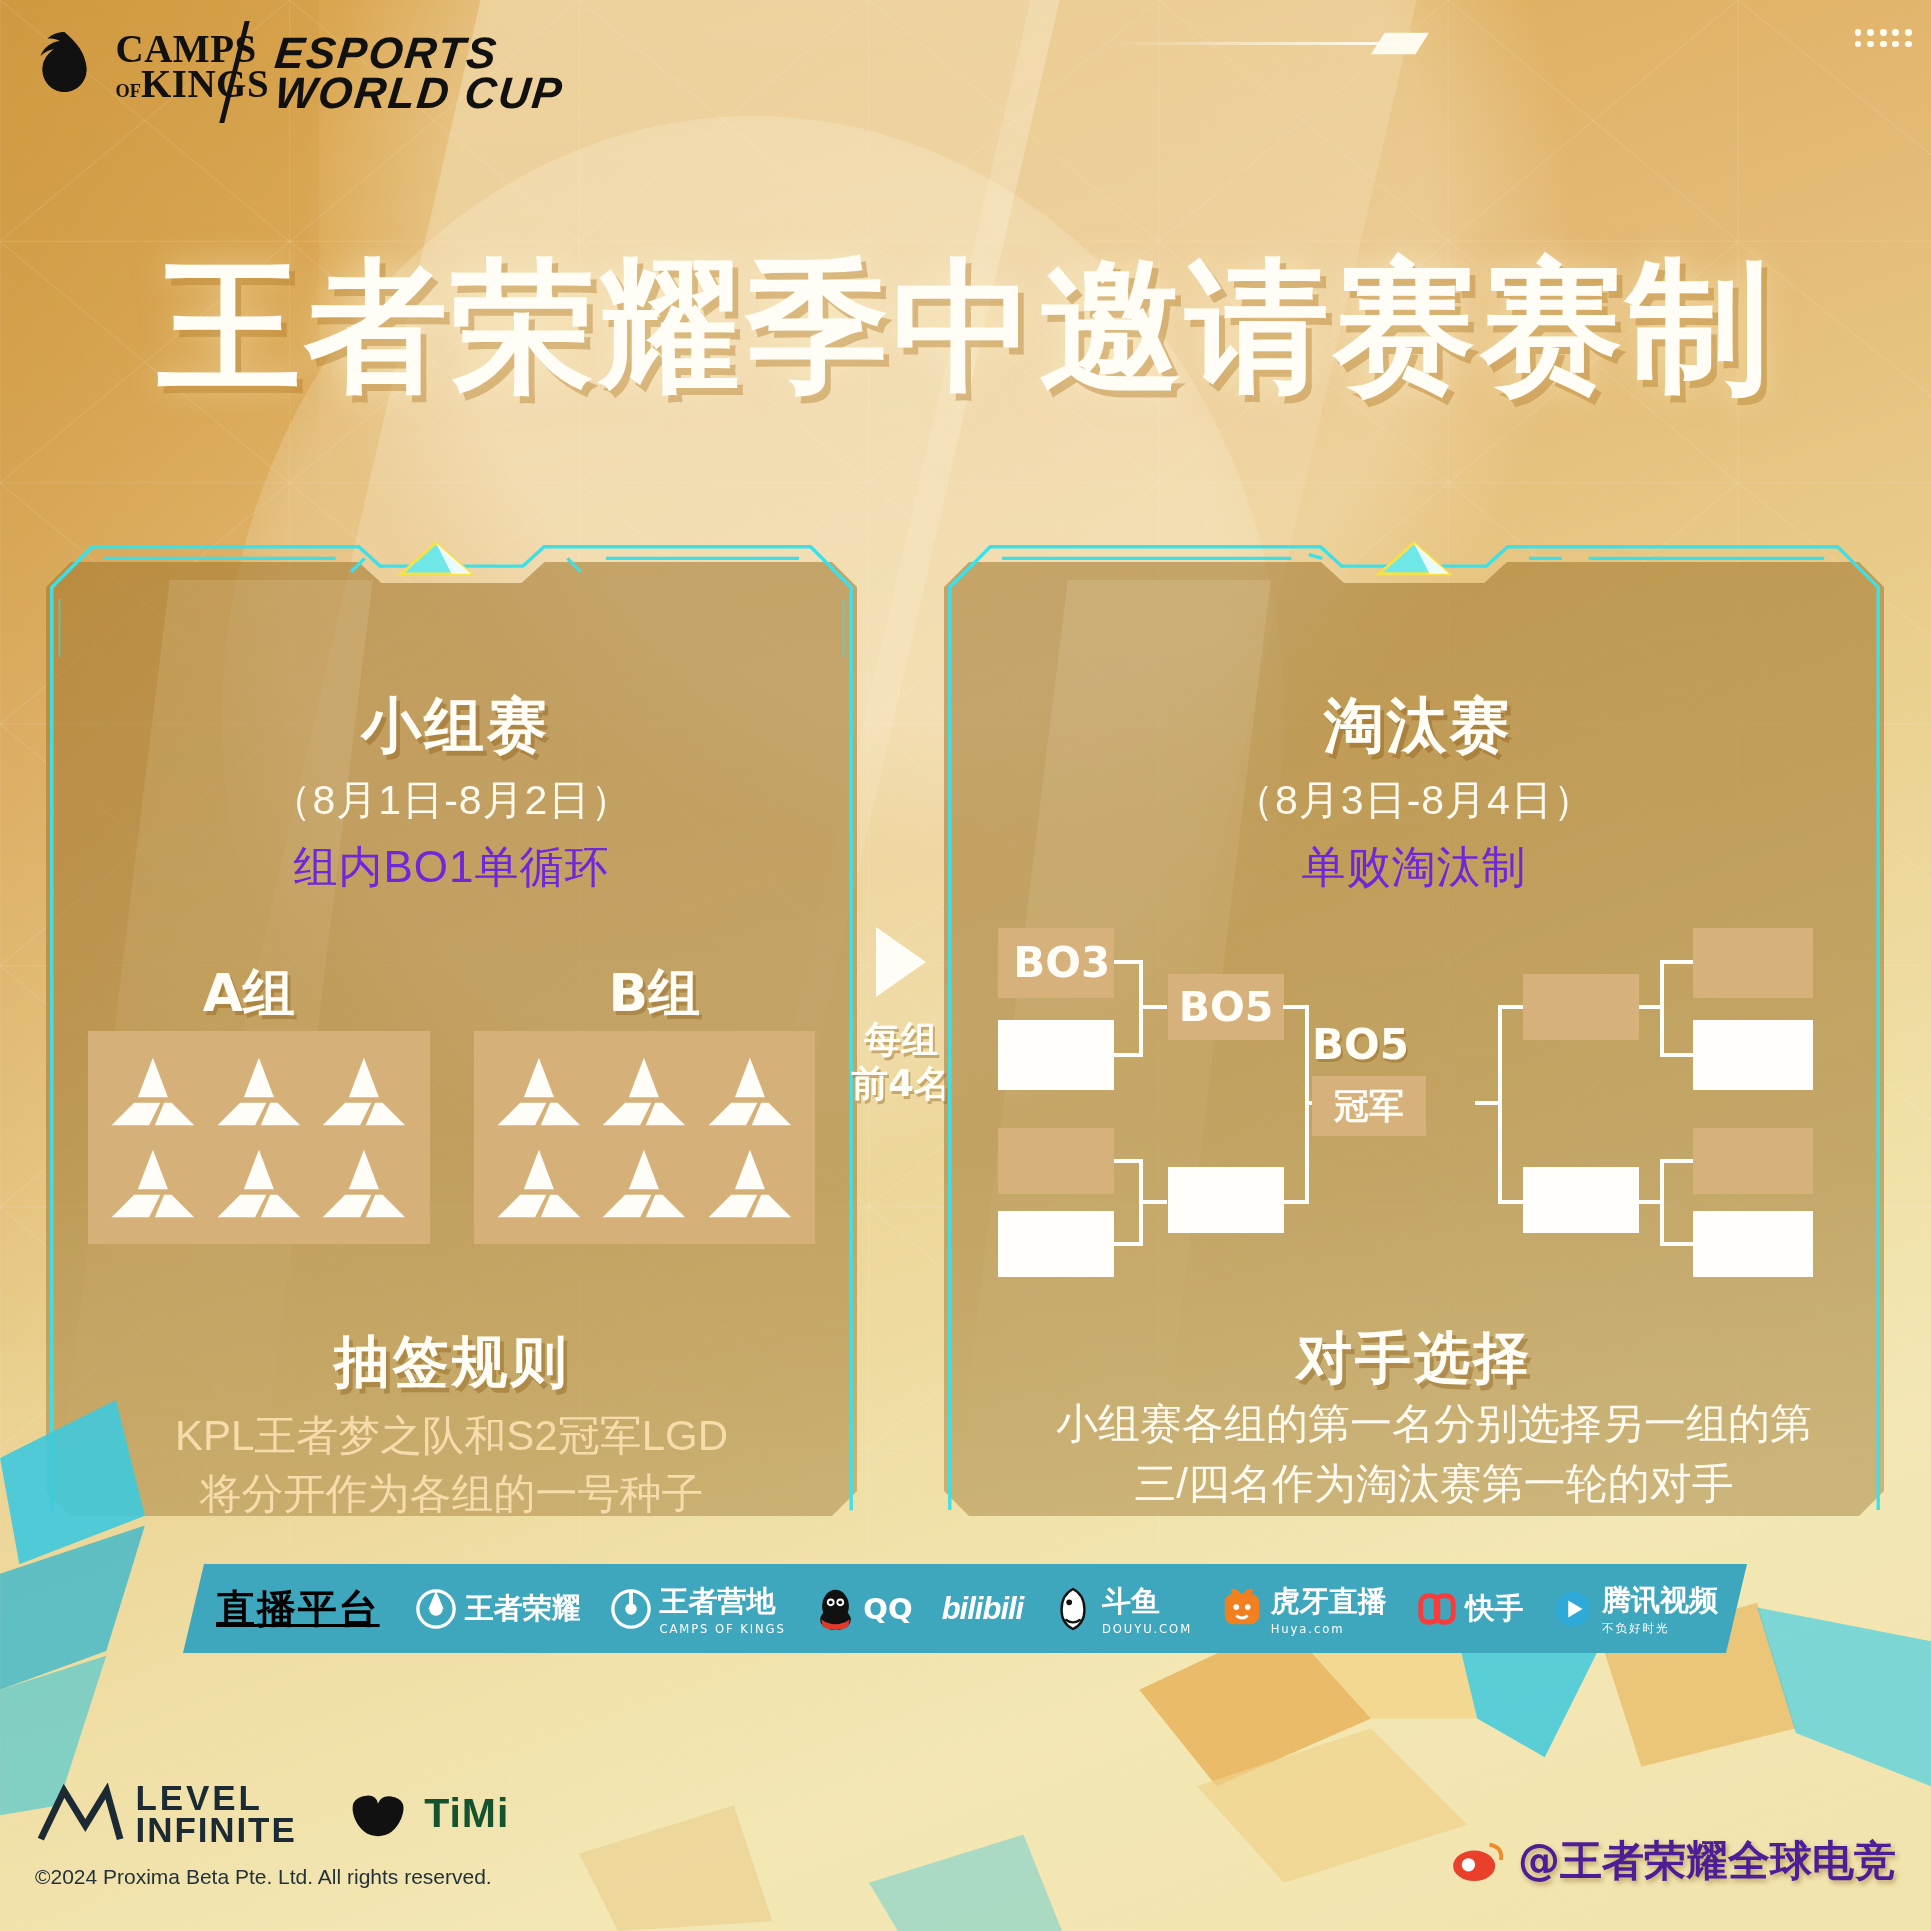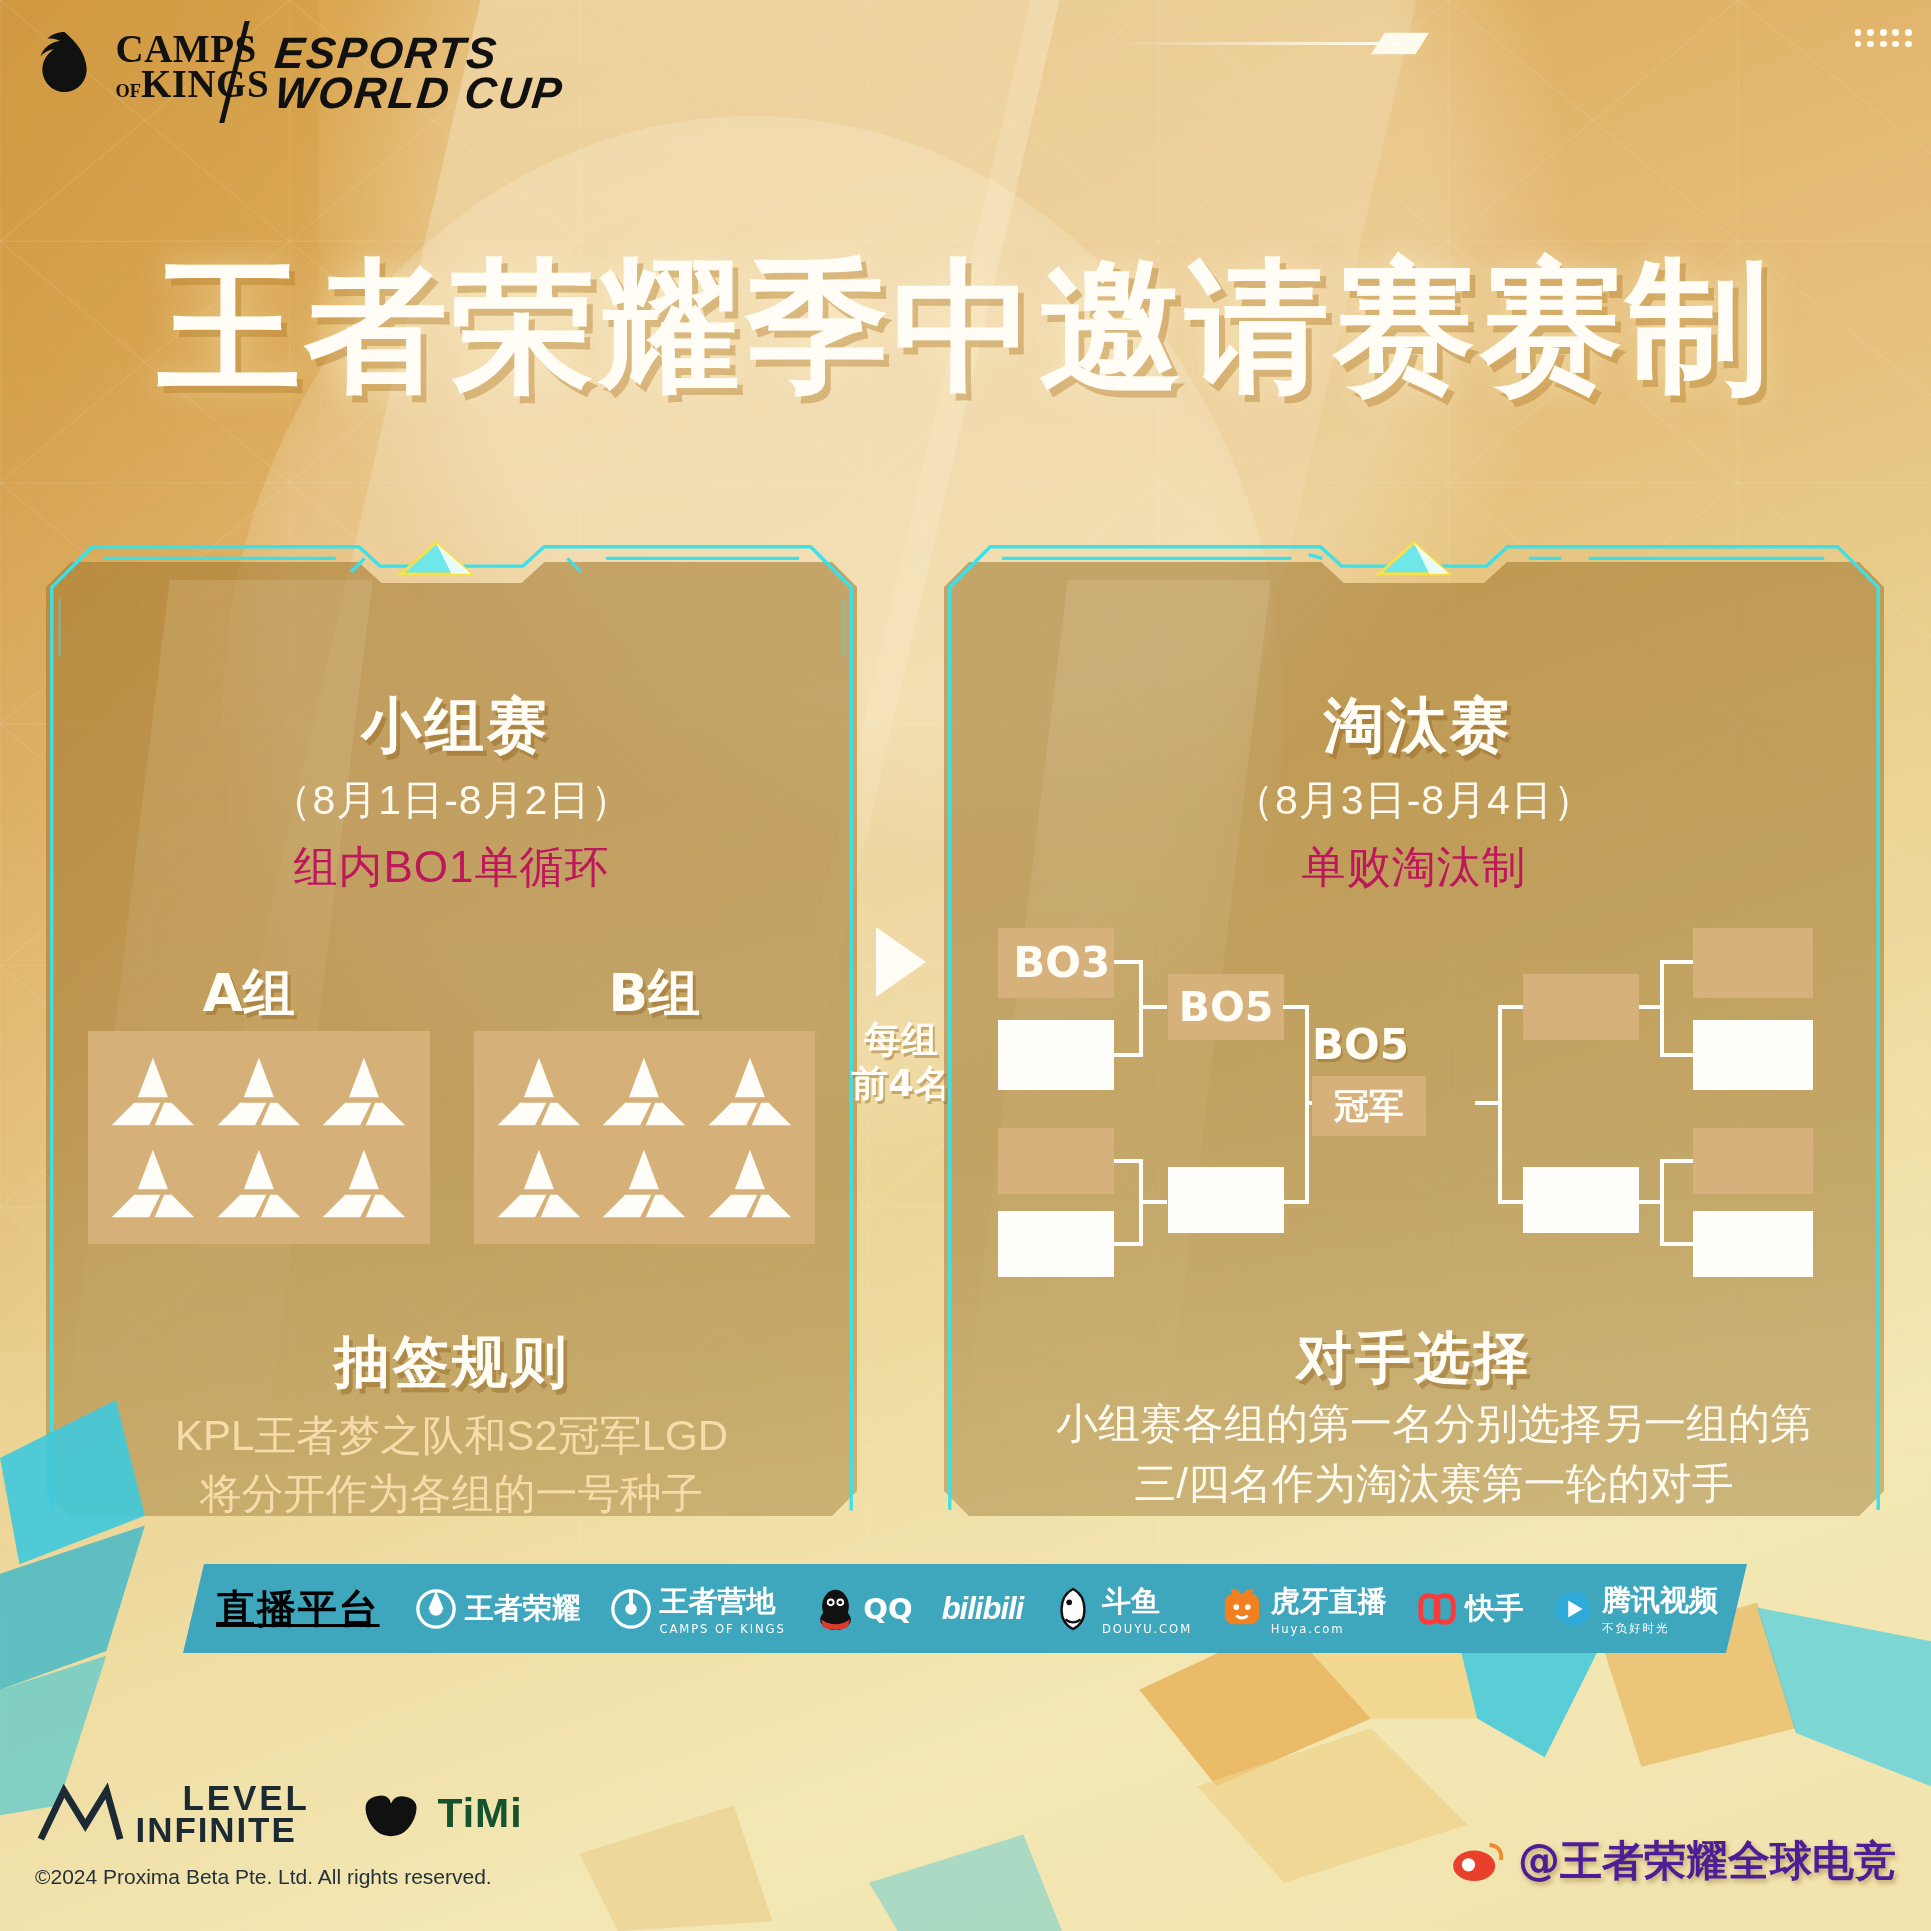--- a/index.html
+++ b/index.html
@@ -61,21 +61,21 @@
     background:linear-gradient(180deg,rgba(160,118,45,.56),rgba(150,110,42,.50) 60%,rgba(150,112,44,.42));
     clip-path:polygon(0 25px,25px 0,calc(50% - 93px) 0,calc(50% - 70px) 21px,calc(50% + 70px) 21px,calc(50% + 93px) 0,calc(100% - 25px) 0,100% 25px,100% calc(100% - 25px),calc(100% - 25px) 100%,25px 100%,0 calc(100% - 25px));}
   .panel-sheen{position:absolute;left:68px;top:39px;width:203px;height:908px;
     background:linear-gradient(180deg,rgba(255,250,225,.12),rgba(255,250,225,0));transform:skewX(-7deg);}
 
   .ptitle{position:absolute;left:8px;right:0;top:145px;text-align:center;color:#fffdf5;
     font-family:"DejaVu Sans",sans-serif;font-weight:bold;font-size:60px;letter-spacing:2.9px;
     text-shadow:3.9px 4.8px 0 rgba(140,95,28,.42);}
   .pdate{position:absolute;left:0;right:0;top:232px;text-align:center;color:#fffaf0;
     font-size:41px;letter-spacing:1px;}
-  .pmode{position:absolute;left:0;right:0;top:297px;text-align:center;color:#be185d;
+  .pmode{position:absolute;left:0;right:0;top:297px;text-align:center;color:#6d28d9;
     font-size:44px;letter-spacing:1px;}
 
   
   .grp-labels{position:absolute;top:409px;left:0;right:0;display:flex;}
   .grp-labels span{flex:1;text-align:center;color:#fffdf5;font-weight:bold;font-size:52px;
     font-family:"DejaVu Sans",sans-serif;text-shadow:2.9px 3.9px 0 rgba(140,95,28,.40);margin-top:9px;}
   .grp-boxes{position:absolute;top:490px;left:42px;right:42px;display:flex;gap:44px;}
   .grp-box{flex:1;background:#d6b079;padding:23px 17.4px;
     display:grid;grid-template-columns:repeat(3,1fr);gap:17.4px 9.7px;}
   .tri{width:100%;height:75px;}
@@ -118,21 +118,21 @@
   .plat .glyph{flex:0 0 auto;}
   .plat .nm{color:#fff;font-weight:bold;font-size:29px;font-family:"DejaVu Sans",sans-serif;}
   .plat .nm small{display:block;font-size:11.6px;letter-spacing:1.9px;font-weight:normal;}
   .plat .bi{color:#fff;font-weight:bold;font-size:31px;font-style:italic;letter-spacing:-1px;}
 
   
   .fx{position:absolute;}
   .footer-logos{position:absolute;left:35px;bottom:85px;display:flex;align-items:center;gap:46px;}
   .li-logo{display:flex;align-items:center;gap:11.6px;color:#1b2a33;}
   .li-txt{line-height:.92;font-family:"Liberation Sans",sans-serif;font-weight:bold;}
-  .li-txt .a{font-size:35px;letter-spacing:2.9px;display:block;margin-left:47px;}
+  .li-txt .a{font-size:35px;letter-spacing:2.9px;display:block;}
   .li-txt .b{font-size:35px;letter-spacing:1.9px;display:block;}
   .timi{display:flex;align-items:center;gap:13.5px;color:#14532d;}
   .timi-nm{font-size:41px;font-weight:bold;font-family:"Liberation Sans",sans-serif;letter-spacing:1px;}
   .copyright{position:absolute;left:35px;bottom:42px;color:#23323a;font-size:21px;}
   .weibo{position:absolute;right:35px;bottom:42px;display:flex;align-items:center;gap:13.5px;}
   .weibo-nm{color:#4c1d95;font-weight:bold;font-size:42px;font-family:"DejaVu Sans",sans-serif;
     text-shadow:1.9px 2.9px 5.8px rgba(120,80,20,.45);}
 </style>
 </head>
 <body>

